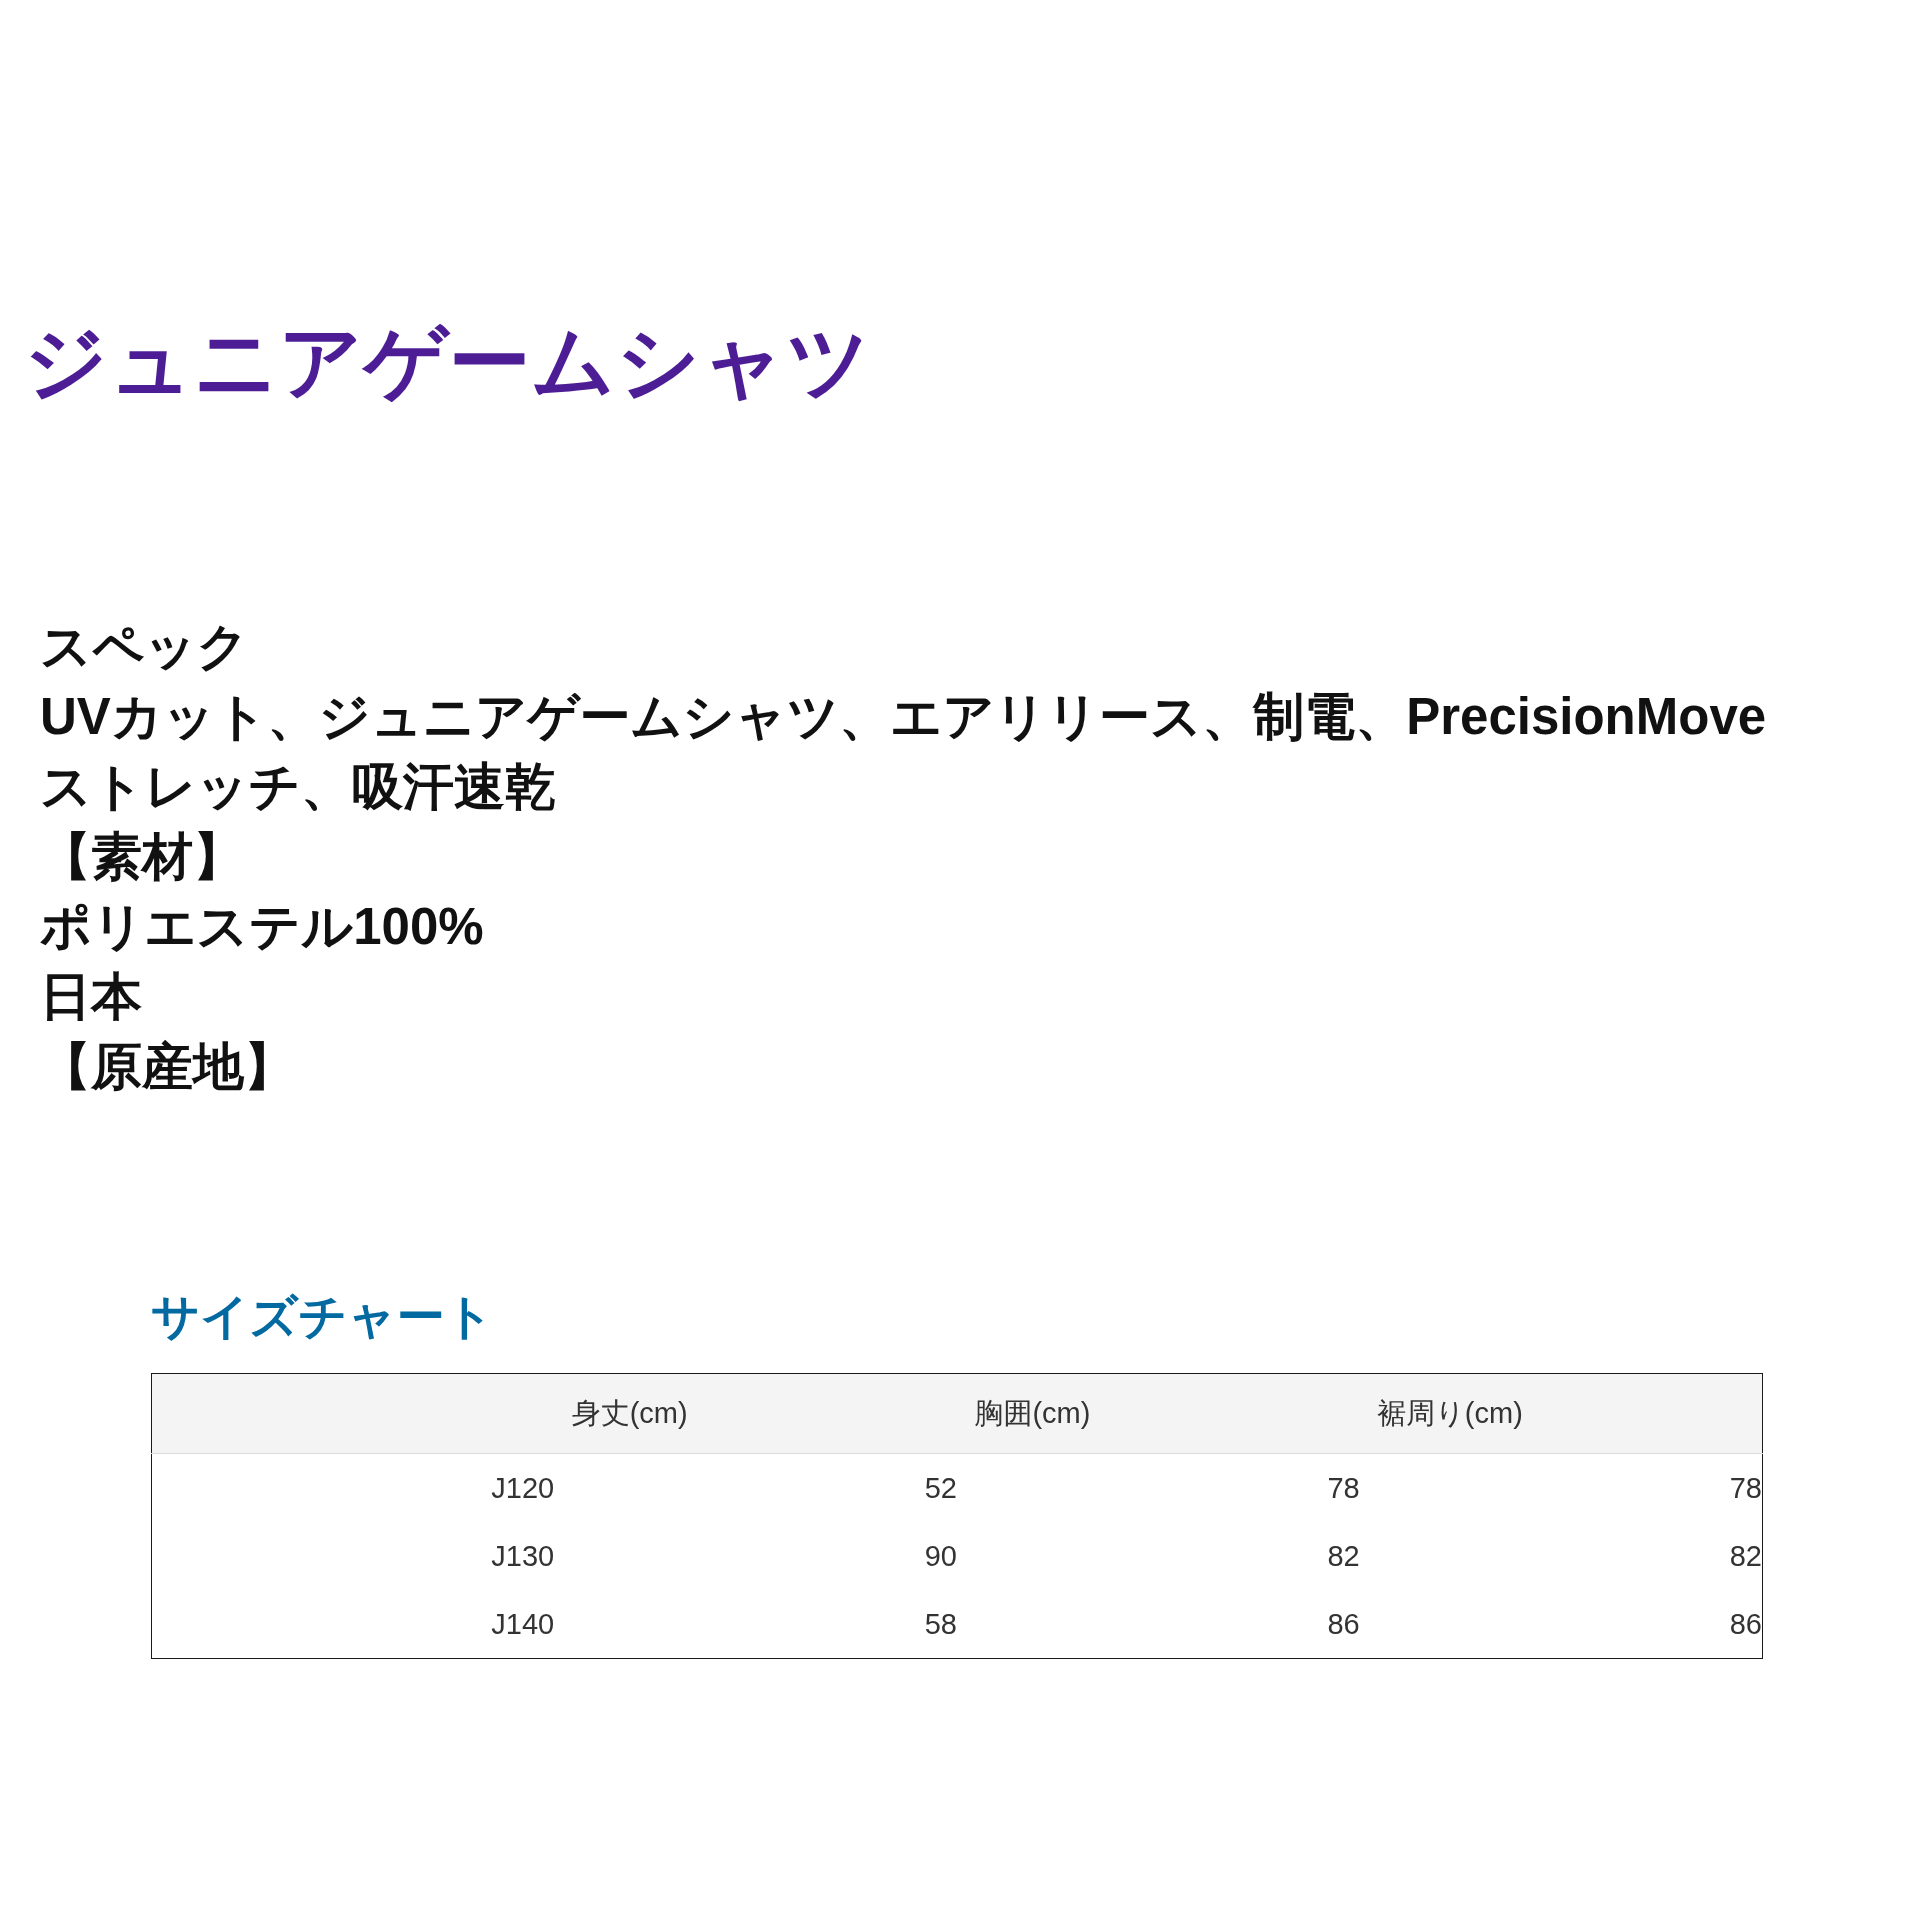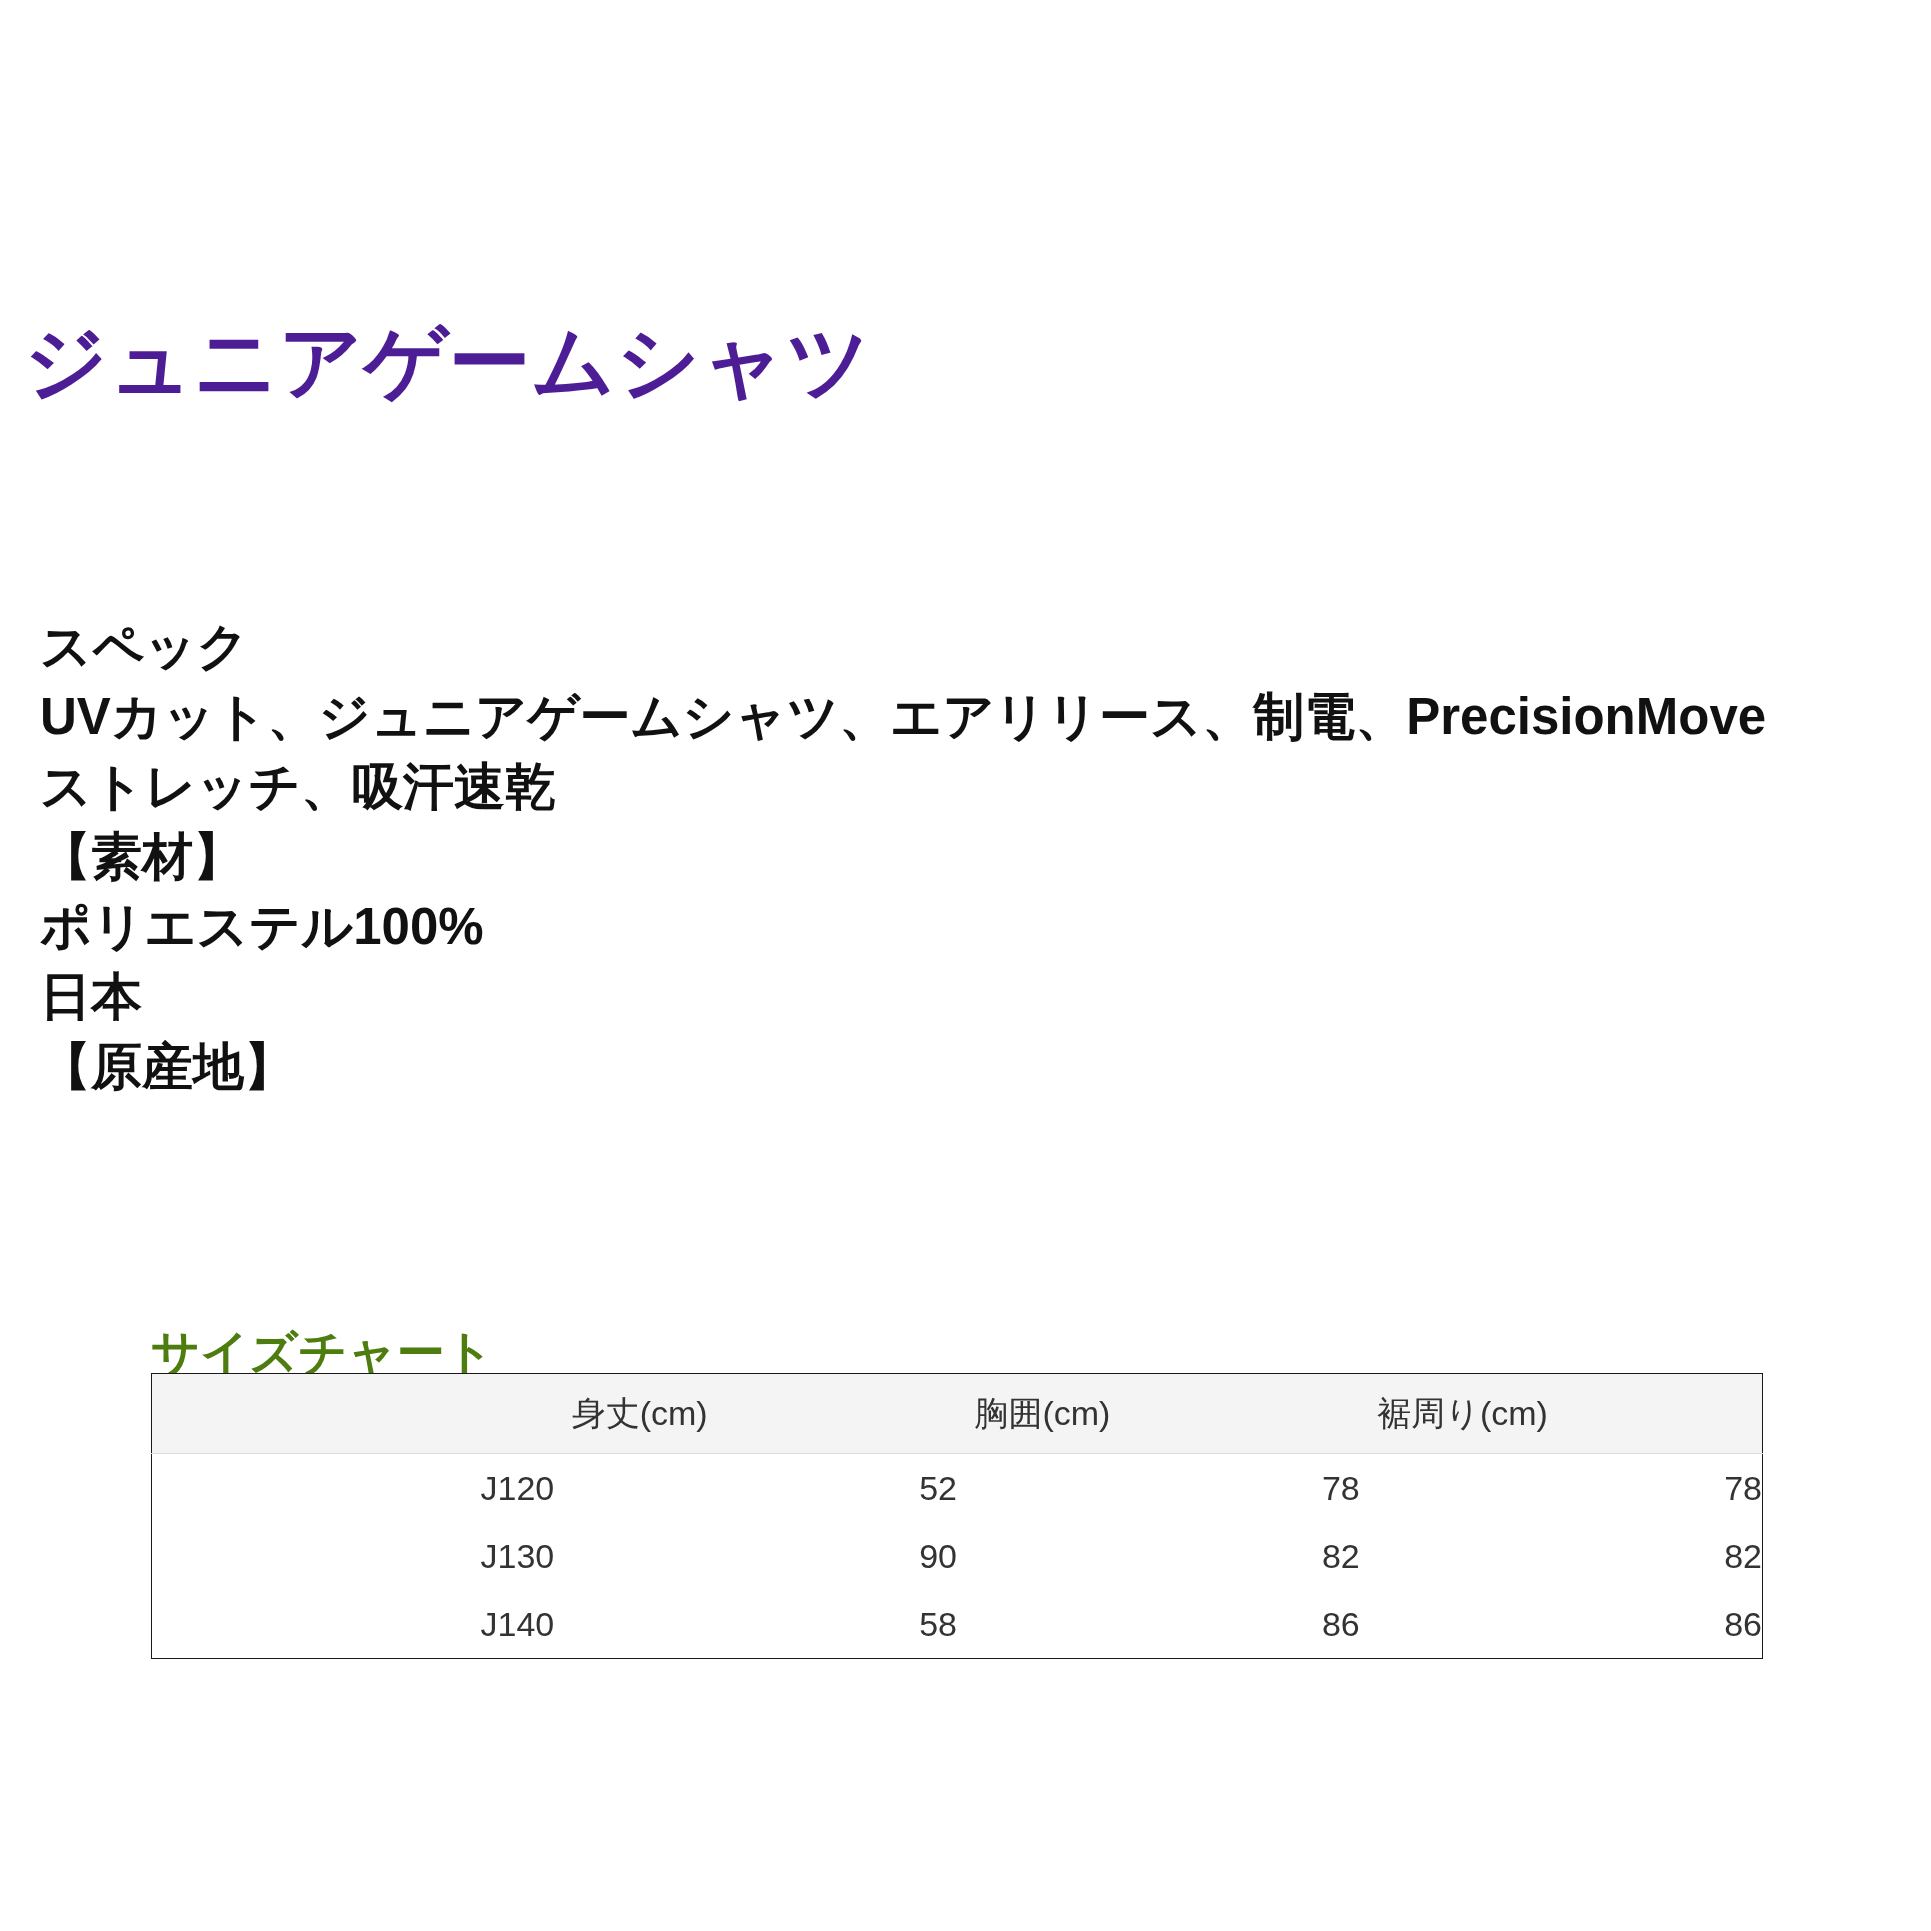--- a/index.html
+++ b/index.html
@@ -27,21 +27,21 @@
   .size-chart-heading {
     position: absolute; left: 151px; top: 1288px;
     font-size: 48px; font-weight: bold; line-height: 58px;
   }
 
   table.size-chart {
     position: absolute; left: 151px; top: 1373px;
     width: 1612px;
     border-collapse: collapse;
     border: 1.9px solid #1a1a1a;
-    font-size: 34px; color: #333333;
+    font-size: 29px; color: #333333;
     table-layout: fixed;
   }
   table.size-chart th {
     background: #f4f4f4;
     height: 79px;
     font-weight: normal;
     text-align: left;
     padding: 0 0 0 17.4px;
     border-bottom: 1px solid #dcdcdc;
     color: #333333;
@@ -66,21 +66,21 @@
   <div class="spec-block">
     <div class="spec-line">スペック</div>
     <div class="spec-line">UVカット、ジュニアゲームシャツ、エアリリース、制電、PrecisionMove</div>
     <div class="spec-line">ストレッチ、吸汗速乾</div>
     <div class="spec-line">【素材】</div>
     <div class="spec-line">ポリエステル100%</div>
     <div class="spec-line">日本</div>
     <div class="spec-line">【原産地】</div>
   </div>
 
-  <div class="size-chart-heading" style="color: #4d7c0f; margin-top: 36px;">サイズチャート</div>
+  <div class="size-chart-heading" style="color: #0369a1;">サイズチャート</div>
 
   <table class="size-chart">
     <colgroup>
         <col>
         <col>
         <col>
         <col>
       </colgroup>
     <thead>
       <tr>

